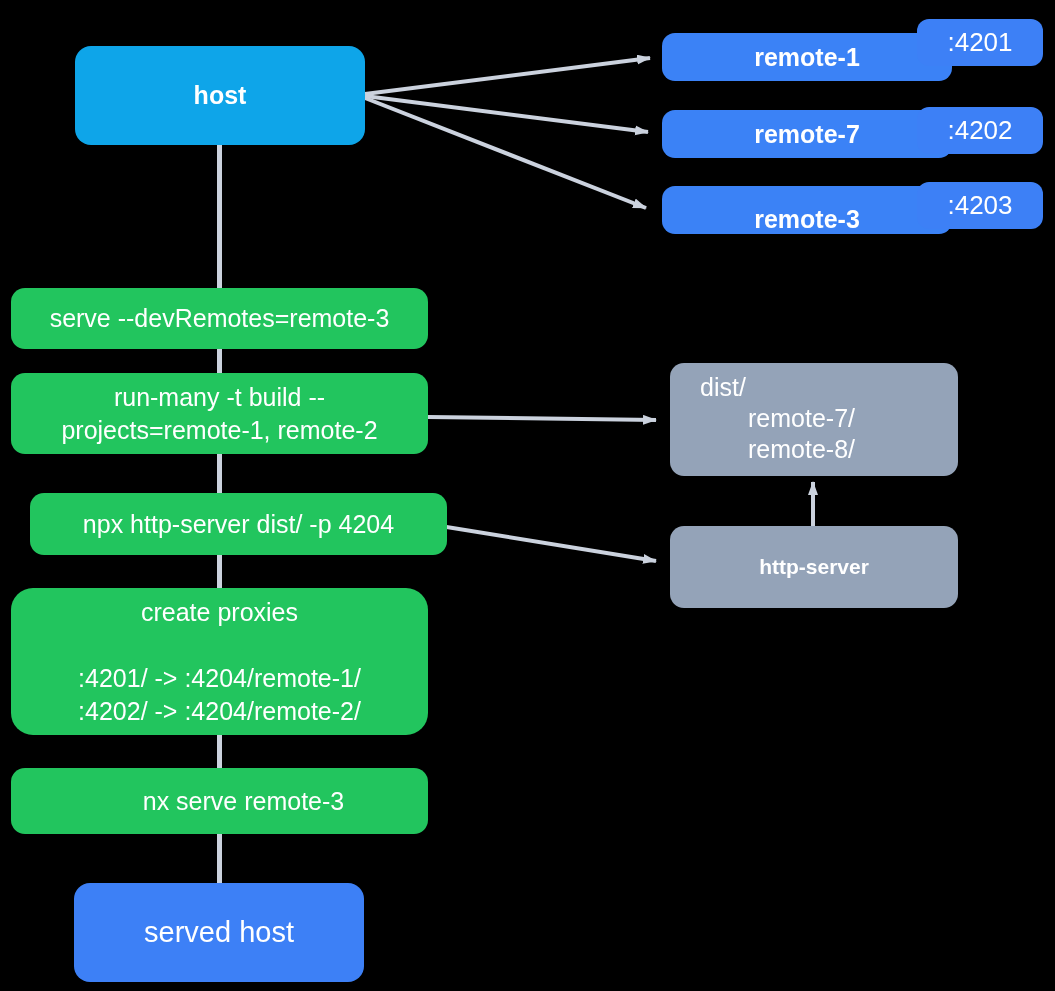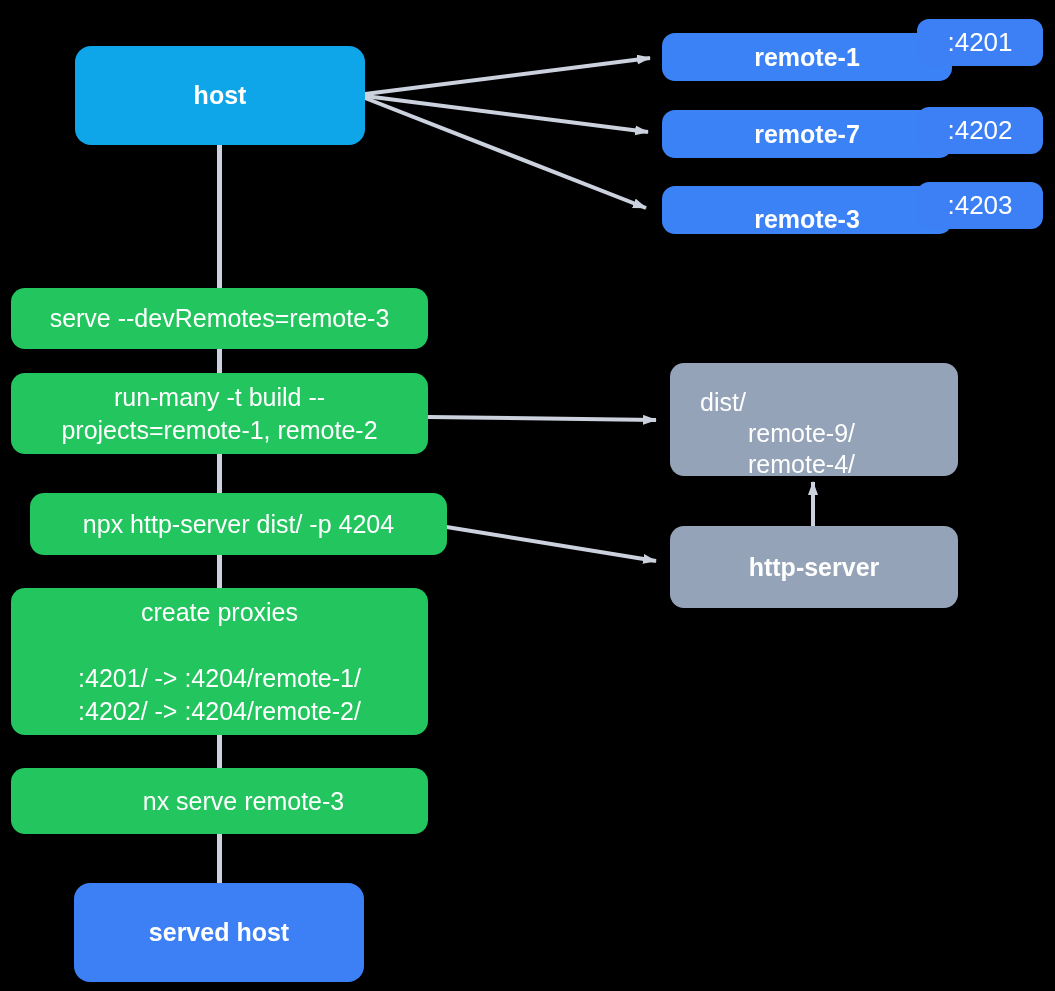--- a/index.html
+++ b/index.html
@@ -35,22 +35,22 @@
     background: #0ea5e9;
     border-radius: 16px;
     font-weight: bold;
     font-size: 25px;
     align-items: center;
   }
   .served {
     left: 74px; top: 883px; width: 290px; height: 99px;
     background: #3d80f6;
     border-radius: 16px;
-    font-weight: bold;
-    font-size: 25px;
+    font-weight: normal;
+    font-size: 29px;
   }
   .remote {
     left: 662px; width: 290px; height: 48px;
     background: #3b82f6;
     border-radius: 13px;
     font-weight: bold;
     font-size: 25px;
   }
   .r0 { top: 33px; }
   .r1 { top: 110px; }
@@ -71,40 +71,40 @@
     background: #22c55e;
     border-radius: 14px;
     font-size: 25px;
     text-align: center;
     white-space: pre-line;
     line-height: 33px;
   }
   .s0 { top: 280px; height: 61px; margin-top: 8px; }
   .s1 { top: 373px; height: 81px; }
   .s2 { top: 493px; height: 62px; margin-left: 19px; }
-  .s3 { top: 588px; height: 147px; }
+  .s3 { top: 588px; height: 147px; border-radius: 22px; }
   .s4 { top: 768px; height: 66px; padding-left: 48px; }
   .distbox {
     left: 670px; top: 363px; width: 288px; height: 113px;
     background: #94a3b8;
     border-radius: 14px;
     flex-direction: column;
     align-items: flex-start;
     justify-content: flex-start;
-    padding: 24px 0 0 30px;
+    padding: 9px 0 0 30px;
     font-size: 25px;
     line-height: 31px;
   }
   .dist-line.indent { padding-left: 48px; }
   .httpserver {
     left: 670px; top: 526px; width: 288px; height: 82px;
     background: #94a3b8;
     border-radius: 14px;
     font-weight: bold;
-    font-size: 25px;
+    font-size: 21px;
   }
 </style>
 </head>
 <body>
 
 <div class="canvas">
 
   <svg class="connectors" width="1055" height="991" viewBox="0 0 1055 991">
     <defs>
       <marker id="ah" markerUnits="userSpaceOnUse" markerWidth="16" markerHeight="12" refX="13" refY="5" orient="auto">
@@ -159,22 +159,22 @@
 
 :4201/ -&gt; :4204/remote-1/
 :4202/ -&gt; :4204/remote-2/</span>
   </div>
   <div class="box step s4">
     <span>nx serve remote-3</span>
   </div>
 
   <div class="box distbox">
     <div class="dist-line">dist/</div>
-    <div class="dist-line indent">remote-9/</div>
-    <div class="dist-line indent">remote-4/</div>
+    <div class="dist-line indent">remote-7/</div>
+    <div class="dist-line indent">remote-8/</div>
   </div>
 
   <div class="box httpserver">
     <span>http-server</span>
   </div>
 
   <div class="box served">
     <span>served host</span>
   </div>
 

